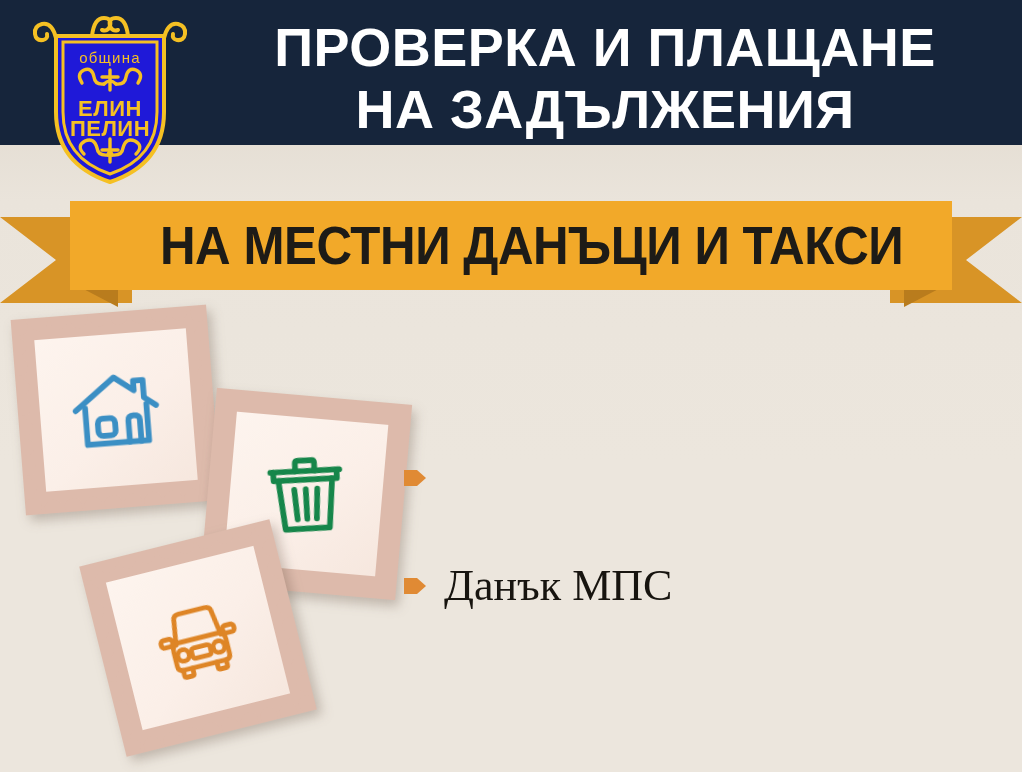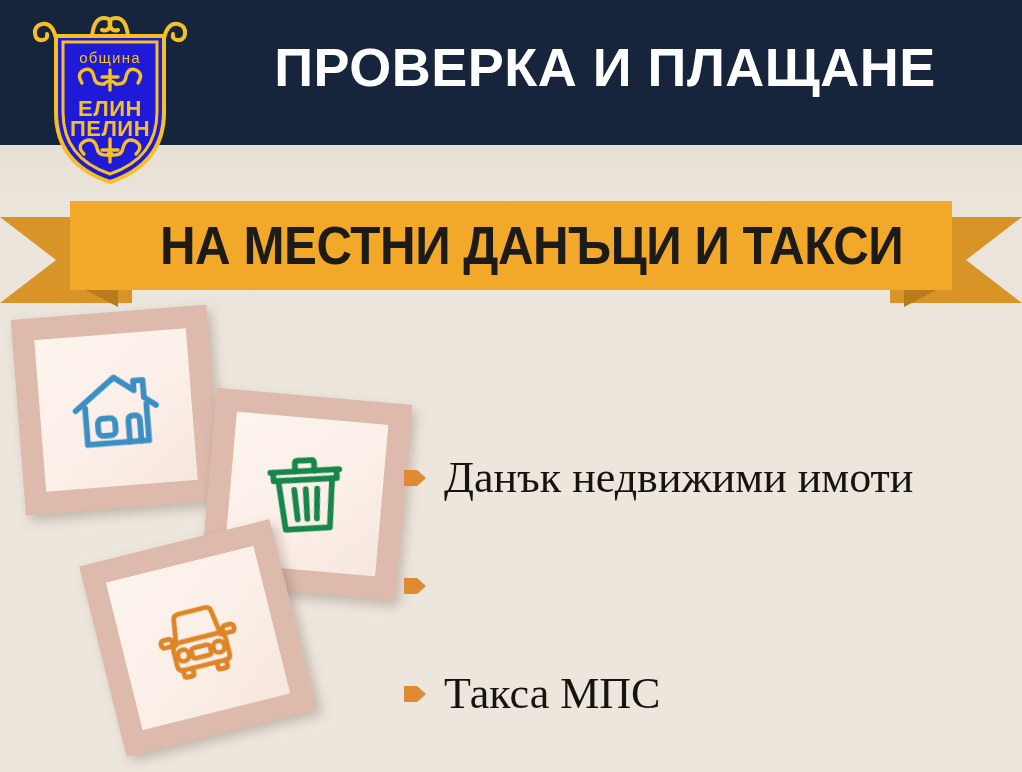--- a/index.html
+++ b/index.html
@@ -39,21 +39,20 @@
     position: absolute;
     left: 195px; top: 16px;
     width: 820px;
     text-align: center;
     color: #ffffff;
     font-family: "Liberation Sans", sans-serif;
     font-weight: bold;
     font-size: 54px;
     line-height: 62px;
     letter-spacing: 0.5px;
-    margin-top: 20px;
   }
   #header-title .line2 { display:block; }
 
   
   #ribbon {
     position: absolute;
     left: 0; top: 195px;
     width: 1022px;
     height: 115px;
   }
@@ -200,20 +199,21 @@
         </g>
 
         <text x="80" y="55" text-anchor="middle" fill="#f5c023" font-family="Liberation Sans, sans-serif" font-size="15" letter-spacing="1.2">община</text>
         <text x="80" y="108" text-anchor="middle" fill="#f5c023" font-family="Liberation Sans, sans-serif" font-weight="bold" font-size="22" letter-spacing="0.5">ЕЛИН</text>
         <text x="80" y="128" text-anchor="middle" fill="#f5c023" font-family="Liberation Sans, sans-serif" font-weight="bold" font-size="22" letter-spacing="0.5">ПЕЛИН</text>
       </svg>
     </div>
 
     <div id="header-title">
       <span>ПРОВЕРКА И ПЛАЩАНЕ</span>
+      <span class="line2">НА ЗАДЪЛЖЕНИЯ</span>
     </div>
   </div>
 
   <div id="ribbon">
     <div class="ribbon-tail left"></div>
     <div class="ribbon-tail right"></div>
     <div class="ribbon-fold left"></div>
     <div class="ribbon-fold right"></div>
     <div id="ribbon-body">
       <span id="ribbon-text">НА МЕСТНИ ДАНЪЦИ И ТАКСИ</span>
@@ -400,35 +400,29 @@
           <path d="M63 79 L63 85 Q63 87 65 87 L71 87 Q73 87 73 85 L73 79"></path>
           <rect x="11" y="44" width="12" height="8" rx="3"></rect>
           <rect x="77" y="44" width="12" height="8" rx="3"></rect>
         </g>
       </svg>
     </div>
   </div>
 
   <div id="bullet-list">
 
+
     <div class="bullet-row">
       <svg class="bullet-marker" viewBox="0 0 26 22" aria-hidden="true">
         <path d="M2 3 L15 3 L24 11 L15 19 L2 19 Z" fill="#e08a34"></path>
       </svg>
-      <span class="bullet-label">Данък недвижими имоти</span>
     </div>
 
     <div class="bullet-row">
       <svg class="bullet-marker" viewBox="0 0 26 22" aria-hidden="true">
         <path d="M2 3 L15 3 L24 11 L15 19 L2 19 Z" fill="#e08a34"></path>
       </svg>
-    </div>
-
-    <div class="bullet-row">
-      <svg class="bullet-marker" viewBox="0 0 26 22" aria-hidden="true">
-        <path d="M2 3 L15 3 L24 11 L15 19 L2 19 Z" fill="#e08a34"></path>
-      </svg>
-      <span class="bullet-label">Такса МПС</span>
+      <span class="bullet-label">Данък МПС</span>
     </div>
 
   </div>
 
 </div>
 
 </body></html>

